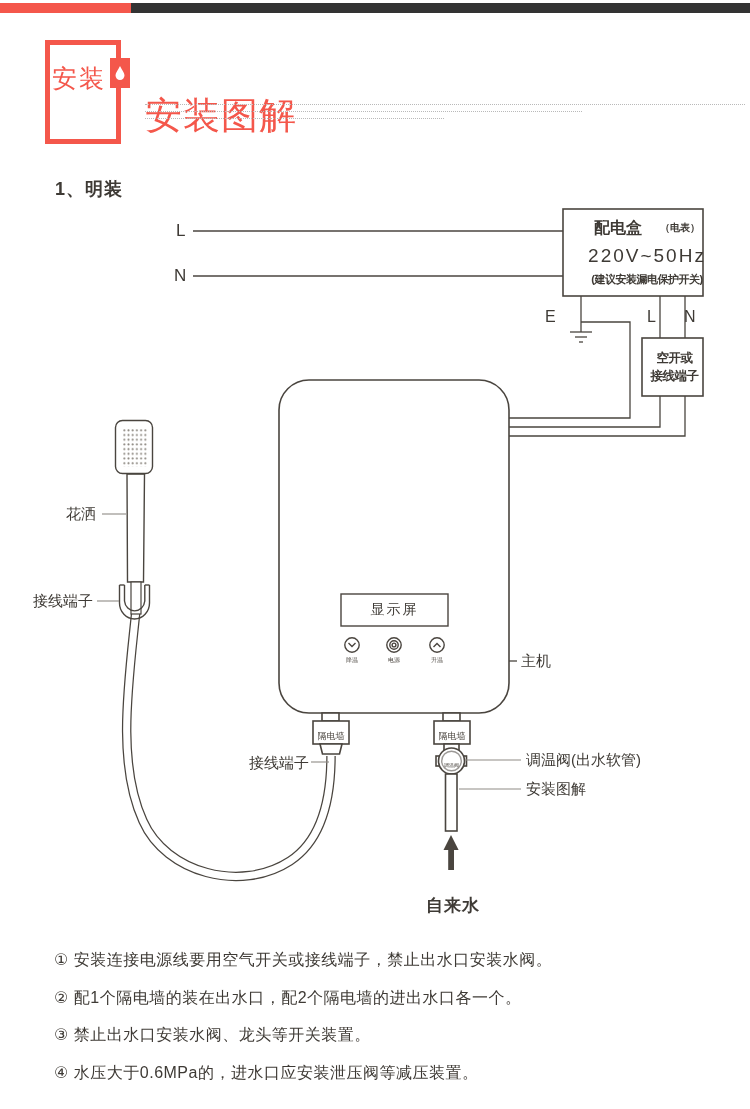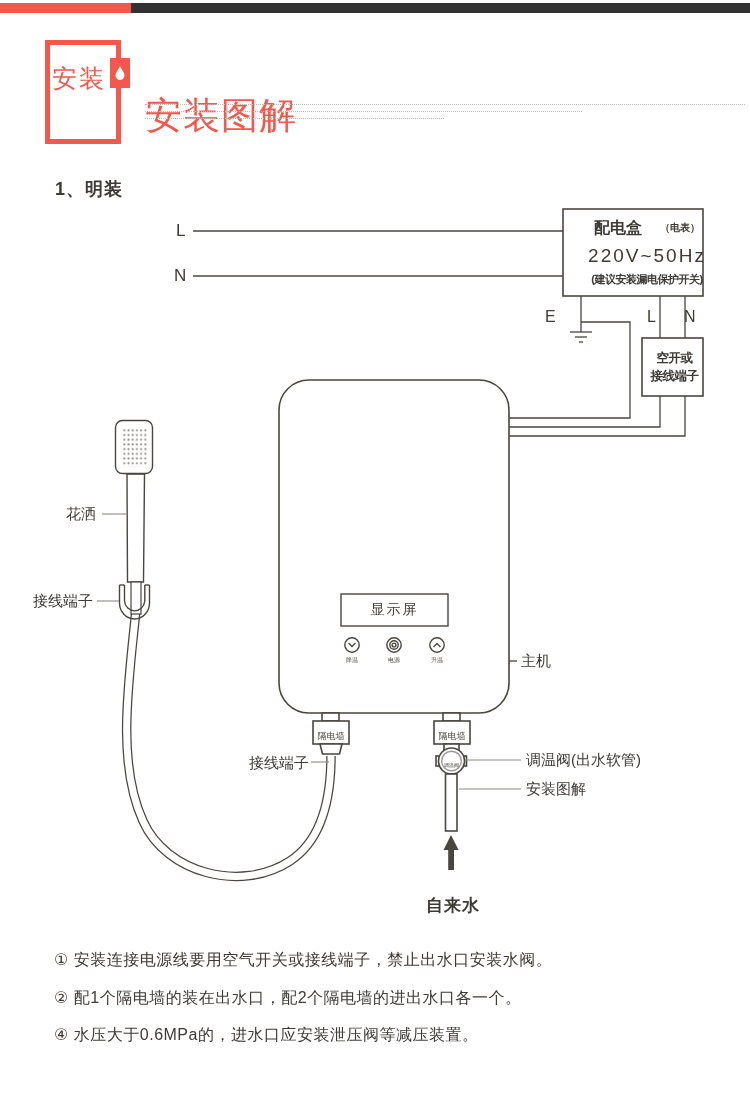--- a/index.html
+++ b/index.html
@@ -218,14 +218,15 @@
 <div class="abs valve-tiny">调温阀</div>
 
 <div class="lbl lbl-chushui">接线端子</div>
 <div class="lbl lbl-valve">调温阀(出水软管)</div>
 <div class="lbl lbl-jinshui">安装图解</div>
 <div class="lbl lbl-zilaishui">自来水</div>
 
 <div class="abs notes">
   <div class="note-row">① 安装连接电源线要用空气开关或接线端子，禁止出水口安装水阀。</div>
   <div class="note-row">② 配1个隔电墙的装在出水口，配2个隔电墙的进出水口各一个。</div>
+  <div class="note-row">③ 禁止出水口安装水阀、龙头等开关装置。</div>
   <div class="note-row">④ 水压大于0.6MPa的，进水口应安装泄压阀等减压装置。</div>
 </div>
 
 </body></html>

